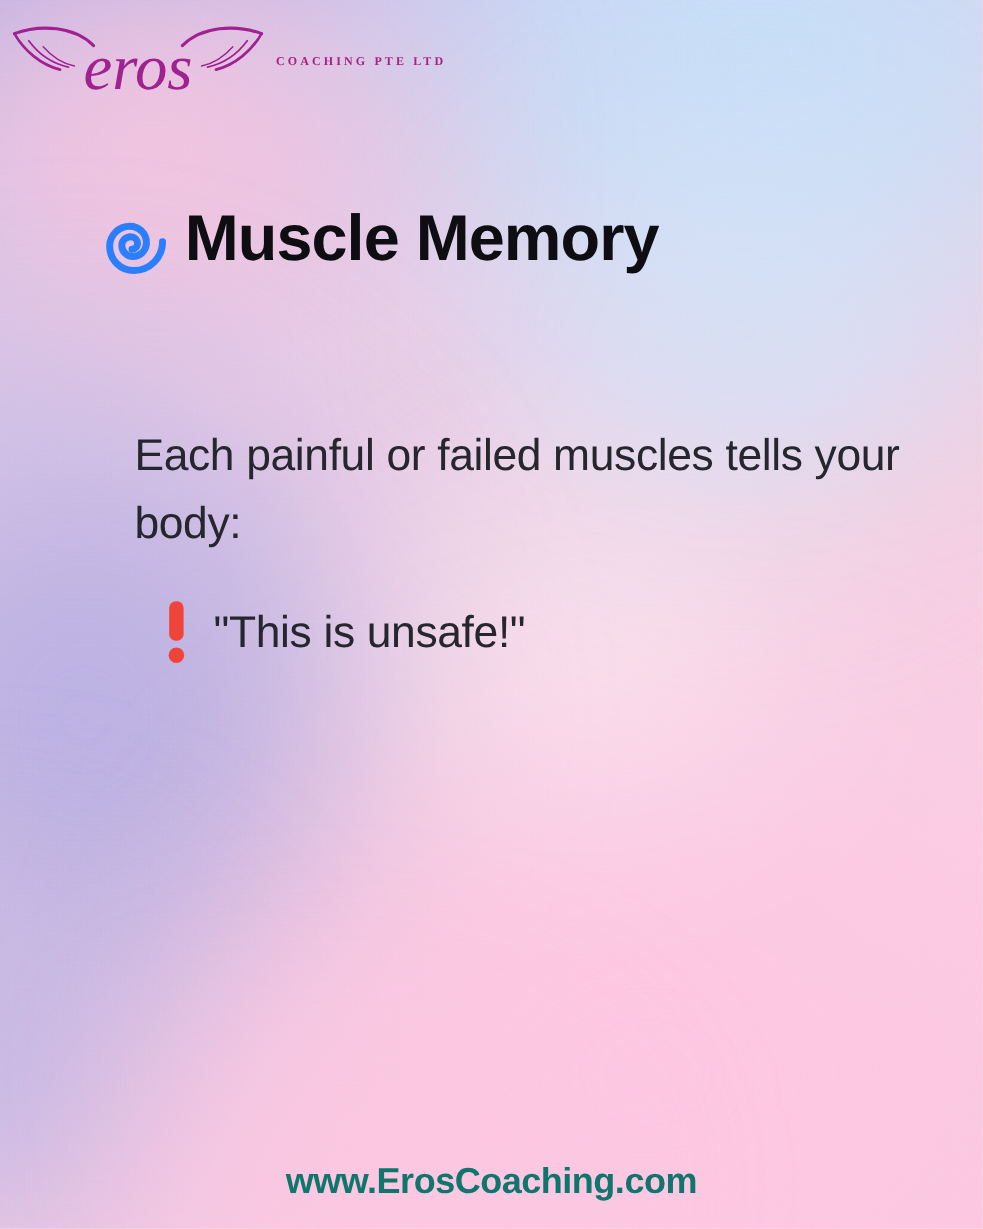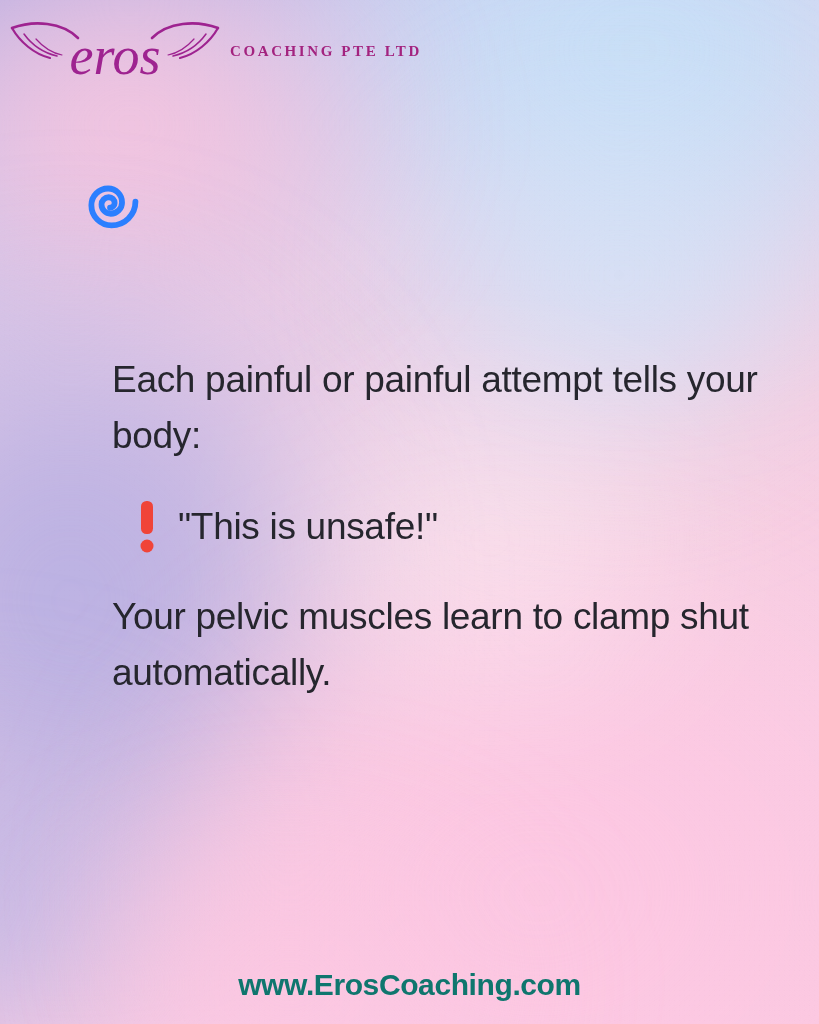--- a/index.html
+++ b/index.html
@@ -127,21 +127,21 @@
   }
   .logo-mark {
     position: relative;
     width: 230px;
     height: 76px;
   }
   .logo-mark svg { display: block; }
   .logo-sub {
     margin-top: 2px;
     font-family: "Liberation Serif", serif;
-    font-size: 15px;
+    font-size: 10px;
     font-weight: 700;
     letter-spacing: 2.6px;
     color: #a3237f;
     text-align: center;
   }
 
   
   .headline-wrap {
     position: absolute;
     top: 168px;
@@ -260,36 +260,35 @@
       <span class="spiral-icon">
         <svg viewBox="0 0 64 64" width="64" height="60" aria-hidden="true">
           <path d="M57 31.5 C57 45.6 45.6 57 31.5 57 C19.6 57 10 47.4 10 35.5
                    C10 25.6 18 17.6 27.9 17.6 C36.1 17.6 42.7 24.2 42.7 32.4
                    C42.7 39.1 37.3 44.5 30.6 44.5 C25.2 44.5 20.8 40.1 20.8 34.7
                    C20.8 30.4 24.3 26.9 28.6 26.9 C32 26.9 34.8 29.7 34.8 33.1
                    C34.8 35.8 32.6 38 29.9 38" fill="none" stroke="#2b7fff" stroke-width="6.2" stroke-linecap="round"></path>
         </svg>
       </span>
       <h1 class="headline">
-        <br>
+        <span>Muscle Memory</span><br>
       </h1>
     </div>
 
     <div class="body-copy">
-      <p class="para">Each painful or painful attempt tells your body:</p>
+      <p class="para">Each painful or failed muscles tells your body:</p>
 
       <div class="callout">
         <span class="bang-icon">
           <svg viewBox="0 0 26 56" width="26" height="56" aria-hidden="true">
             <rect x="7" y="2" width="12" height="33" rx="5.5" fill="#f04438"></rect>
             <circle cx="13" cy="47" r="6.5" fill="#f04438"></circle>
           </svg>
         </span>
         <span class="callout-text">"This is unsafe!"</span>
       </div>
 
-      <p class="para">Your pelvic muscles learn to clamp shut automatically.</p>
     </div>
 
     <div class="footer">www.ErosCoaching.com</div>
 
   </div>
 </div>
 
 </body></html>

